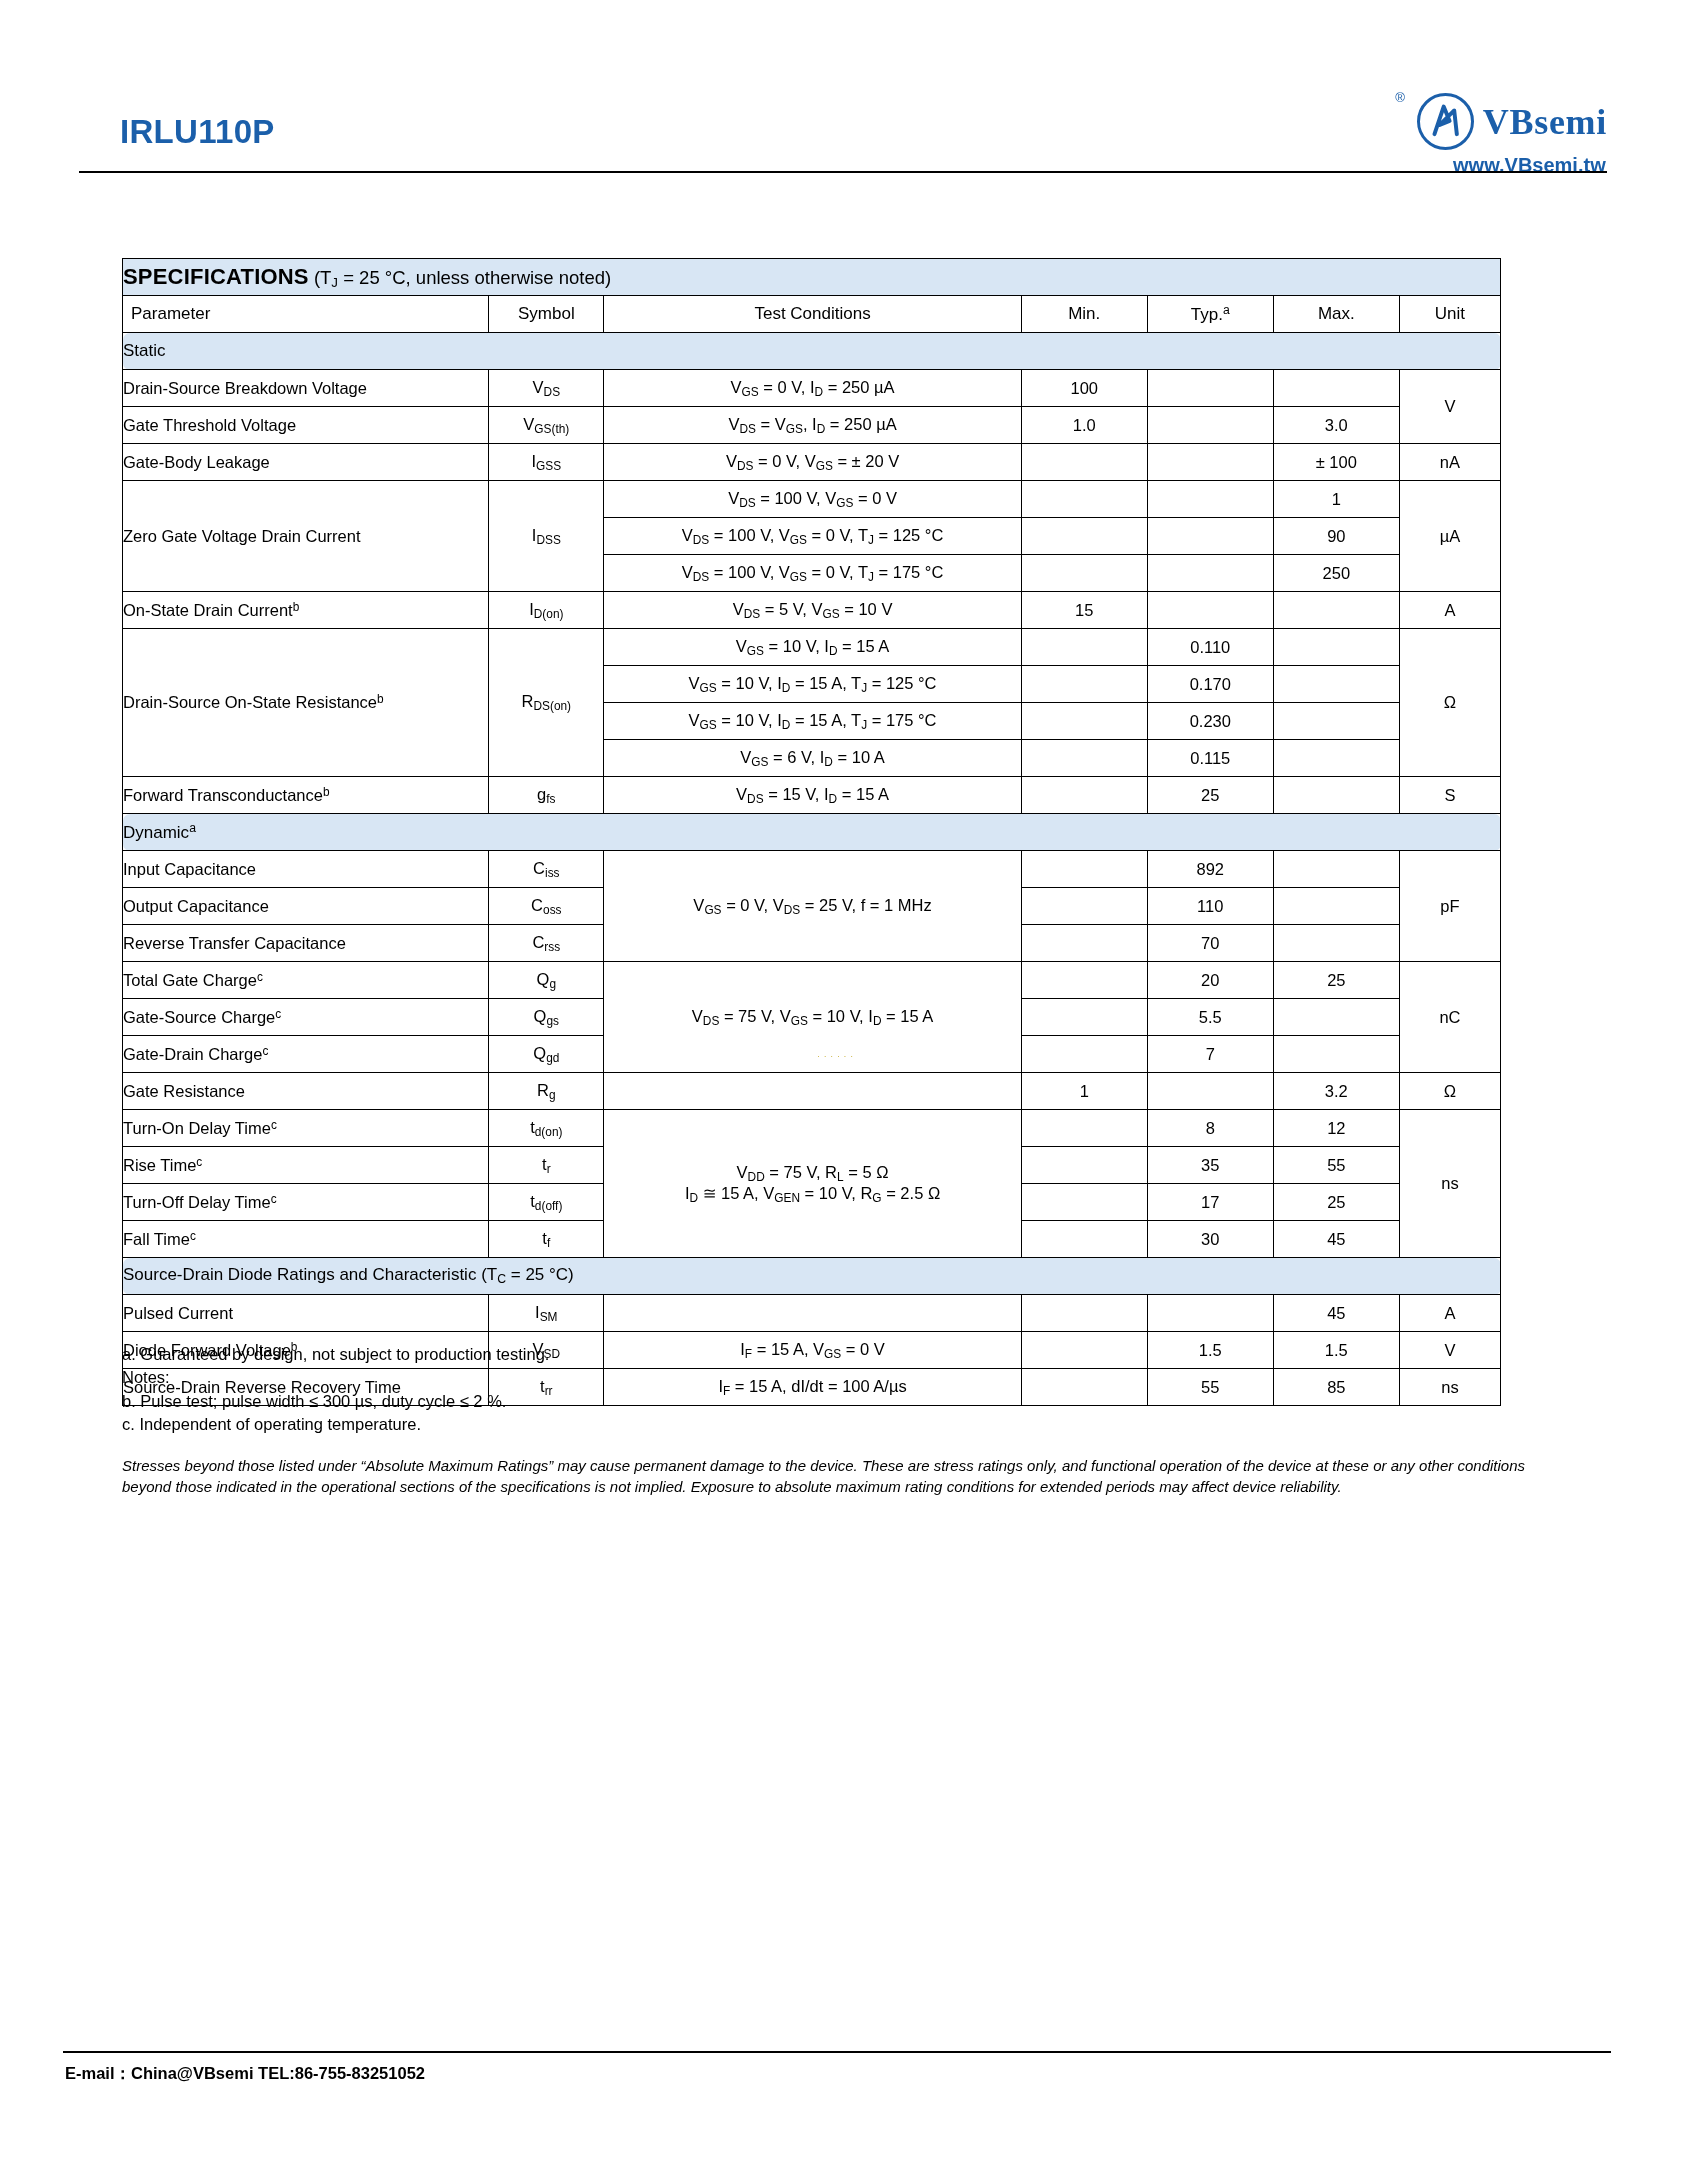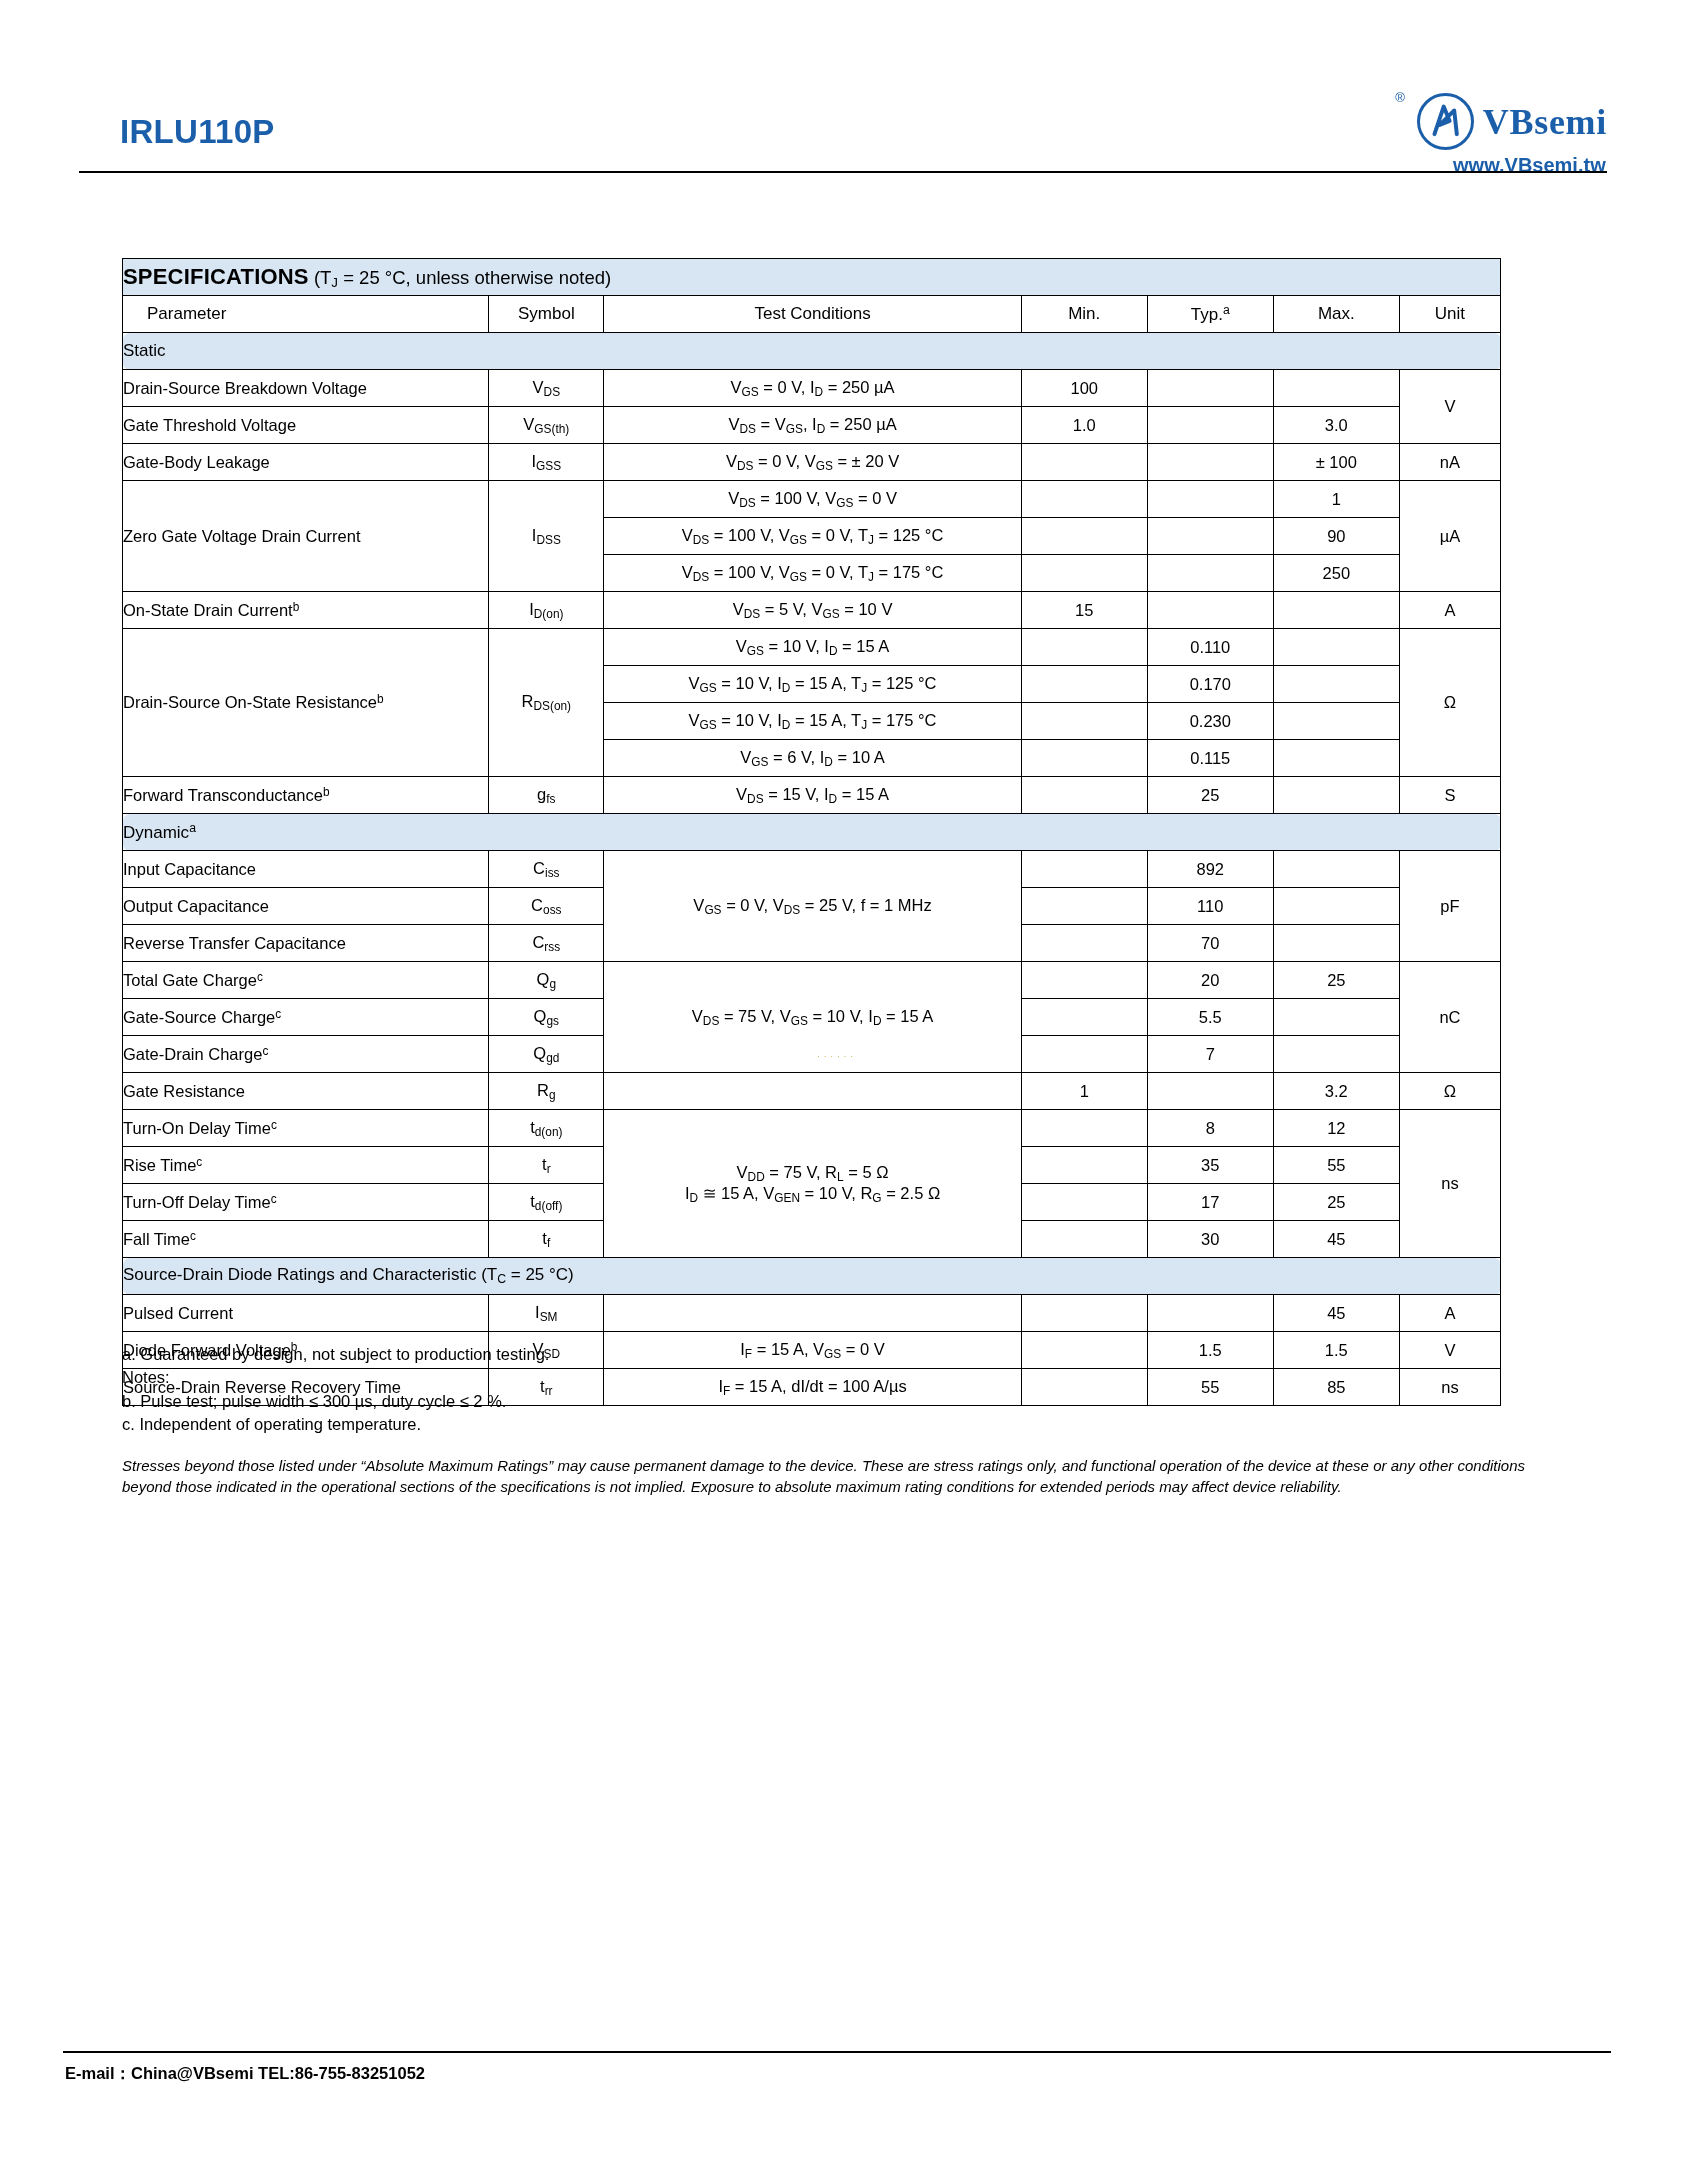--- a/index.html
+++ b/index.html
@@ -126,21 +126,21 @@
     font-size: 22px;
     font-weight: bold;
     letter-spacing: 0.2px;
   }
   .hdr td {
     text-align: center;
     font-weight: bold;
     font-size: 17px;
     height: 38px;
   }
-  .hdr td.left { text-align: left; padding-left: 24px; }
+  .hdr td.left { text-align: left; padding-left: 8px; }
   .section td {
     background: #d8e6f4;
     font-weight: bold;
     text-align: left;
     padding-left: 12px;
     font-size: 17px;
     height: 36px;
     border-radius: 7px;
   }
   .section .sec-sub {

